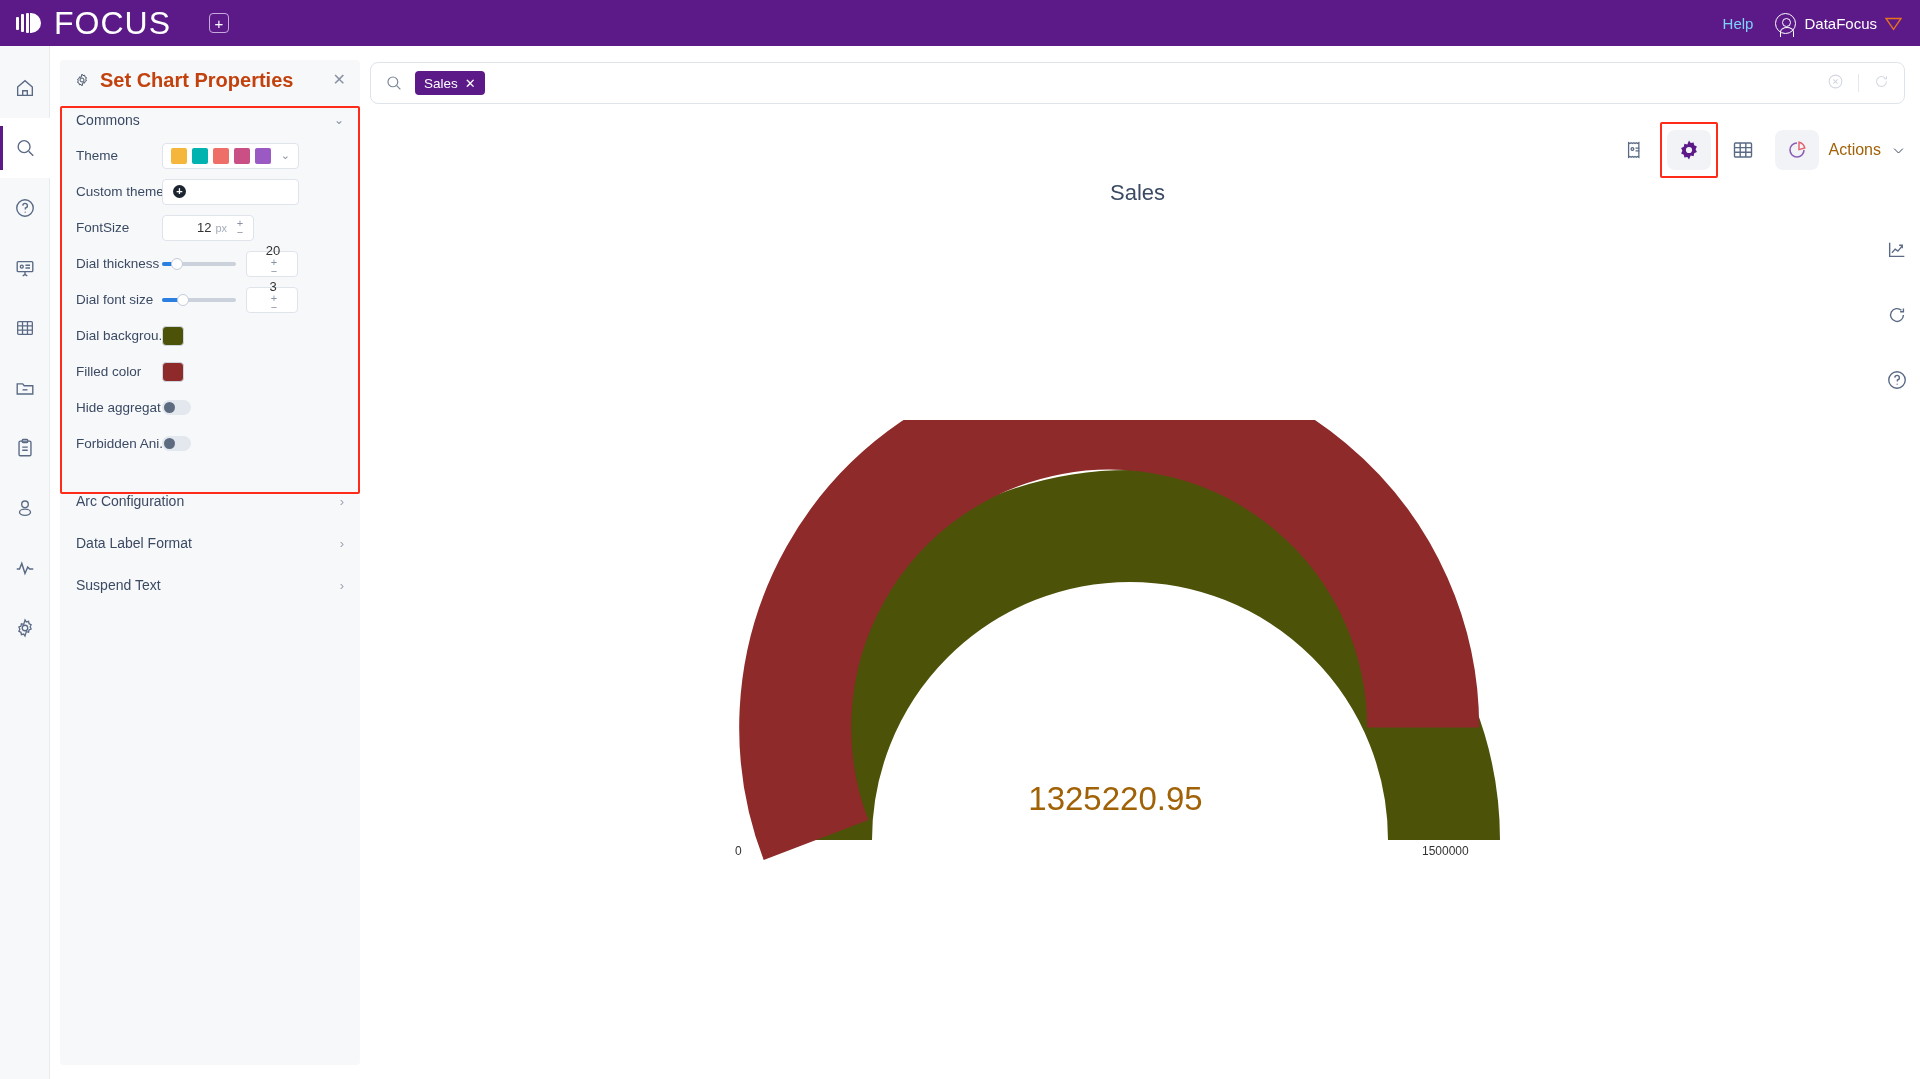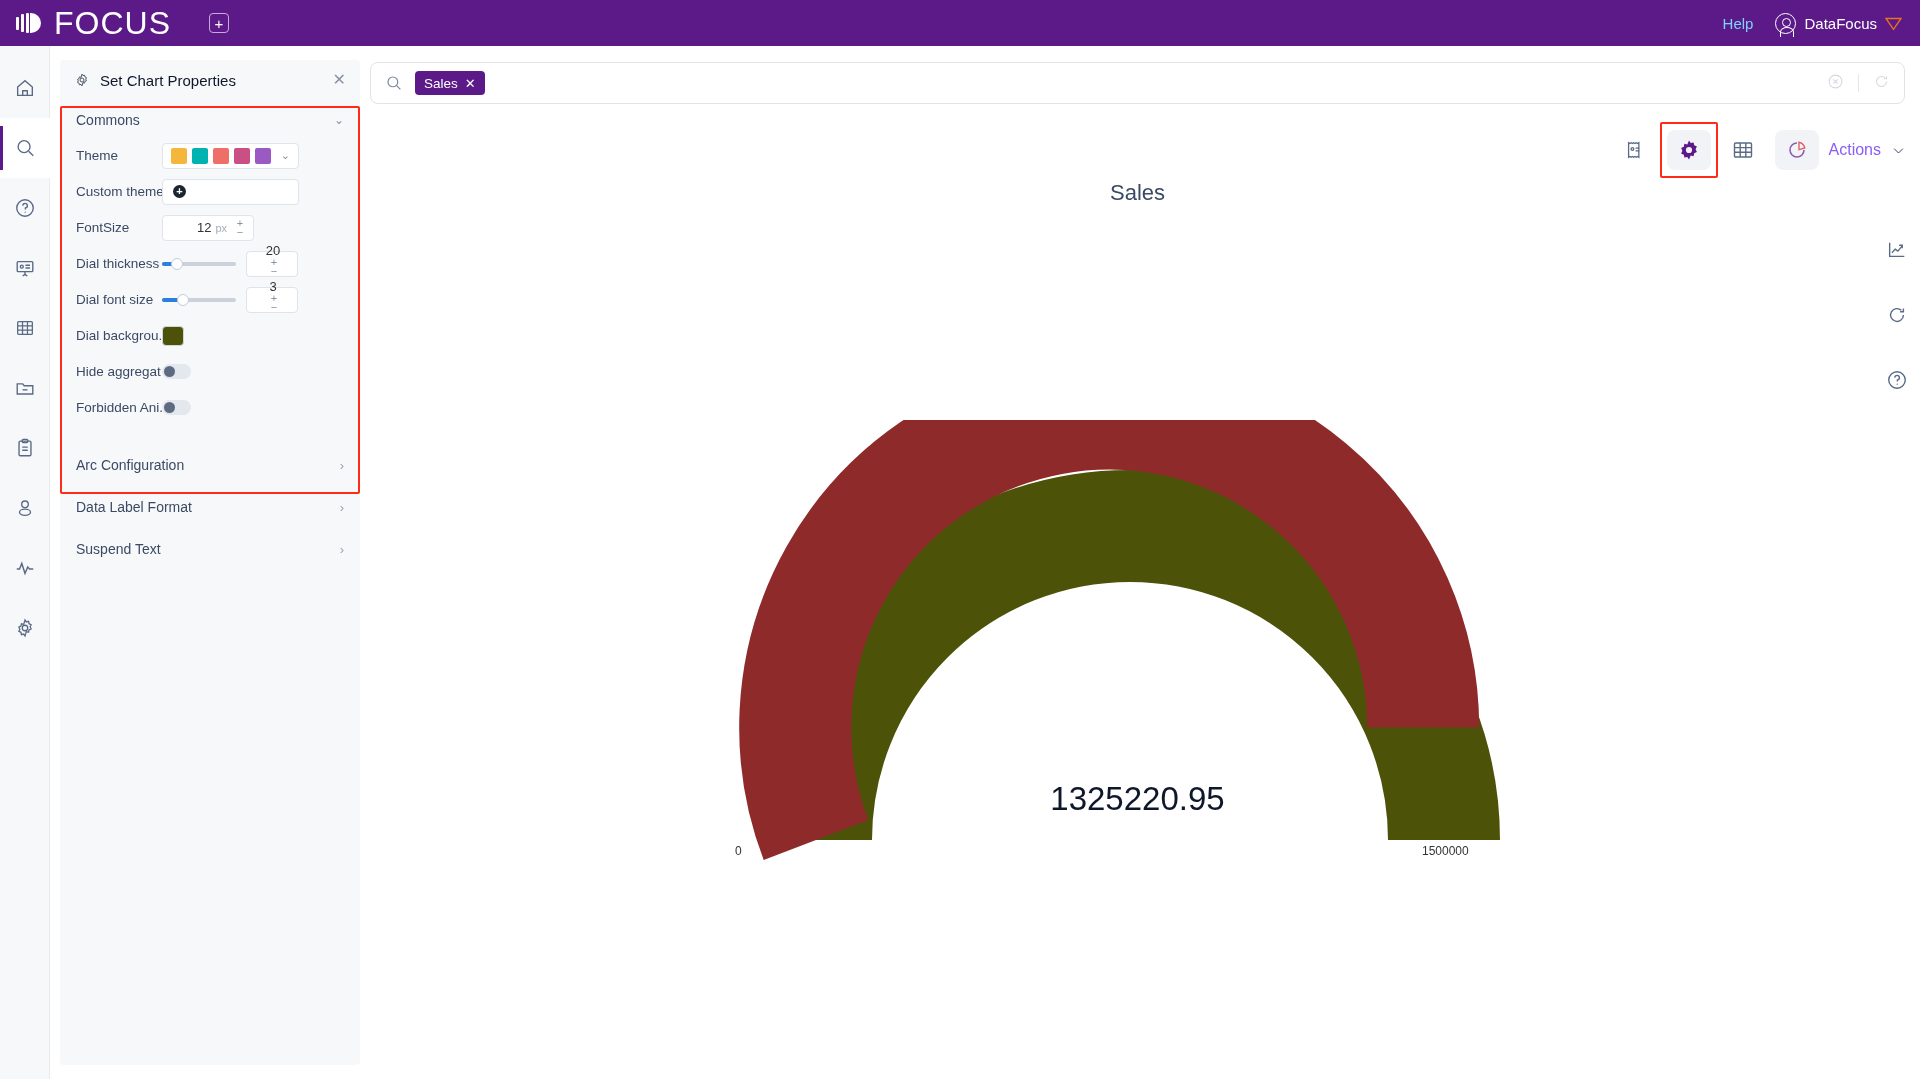--- a/index.html
+++ b/index.html
@@ -55,21 +55,21 @@
 
   
   .panel {
     position: absolute; left: 60px; top: 60px; width: 300px; height: 1005px;
     background: #f7f8fa; border-radius: 4px;
   }
   .panel-head {
     height: 40px; display: flex; align-items: center; padding: 0 14px; gap: 10px;
   }
   .panel-head .gear-sm { color: #4a5568; display: flex; }
-  .panel-title { font-size: 15px; font-weight: normal; color: #0f172a; }
+  .panel-title { font-size: 20px; font-weight: bold; color: #c2410c; }
   .panel-close { margin-left: auto; color: #8a93a3; font-size: 16px; cursor: pointer; line-height: 1; }
 
   .redbox {
     position: absolute; left: 0px; top: 46px; width: 300px; height: 388px;
     border: 2px solid #ff2a17; border-radius: 2px; pointer-events: none;
   }
 
   .section-head {
     height: 40px; display: flex; align-items: center; padding: 0 16px;
     font-size: 14px; color: #3b4a63; cursor: pointer; gap: 6px;
@@ -151,40 +151,40 @@
     width: 44px; height: 40px; border-radius: 8px; display: flex; align-items: center;
     justify-content: center; cursor: pointer; color: #5a6a85;
   }
   .tb-btn.filled { background: #f2f3f6; }
   .tb-btn.sel-wrap { position: relative; }
   .redbox2 {
     position: absolute; left: -7px; top: -8px; width: 58px; height: 56px;
     border: 2px solid #ff2a17; border-radius: 2px; pointer-events: none;
   }
   .actions-btn {
-    display: flex; align-items: center; gap: 10px; font-size: 16px; color: #8b5cf6;
+    display: flex; align-items: center; gap: 10px; font-size: 16px; color: #a16207;
     margin-left: 0; cursor: pointer;
   }
 
   
   .edge-tools {
     position: absolute; right: 8px; top: 235px; display: flex; flex-direction: column;
     align-items: center; gap: 35px; color: #6b7governed;
   }
   .edge-btn { width: 30px; height: 30px; display: flex; align-items: center; justify-content: center; cursor: pointer; color: #5a6a85; }
 
   
   .chart-title {
     position: absolute; left: 370px; top: 180px; width: 1535px; text-align: center;
     font-size: 22px; color: #3b4a63;
   }
   .gauge-wrap { position: absolute; left: 700px; top: 420px; width: 860px; height: 450px; }
   .gauge-value {
-    position: absolute; left: 370px; top: 780px; width: 1535px; text-align: center;
-    font-size: 33px; color: #0f172a;
+    position: absolute; left: 348px; top: 780px; width: 1535px; text-align: center;
+    font-size: 33px; color: #a16207;
   }
   .tick-lbl { position: absolute; font-size: 12px; color: #333; }
 </style>
 </head>
 <body>
 
 <div class="topbar">
   <div class="brand">
     <div class="brand-mark">
       <div class="bar b1"></div>
@@ -350,20 +350,24 @@
         <span>−</span>
       </span>
     </div>
   </div>
 
   <div class="prop-row">
     <div class="prop-label">Dial backgrou...</div>
     <div class="swatch" style="background:#4d5209"></div>
   </div>
 
+  <div class="prop-row">
+    <div class="prop-label">Filled color</div>
+    <div class="swatch" style="background:#8e2a2a"></div>
+  </div>
 
 
   <div class="prop-row">
     <div class="prop-label">Hide aggregat...</div>
     <div class="toggle off">
         <span class="knob"></span>
       </div>
   </div>
 
   <div class="prop-row">

